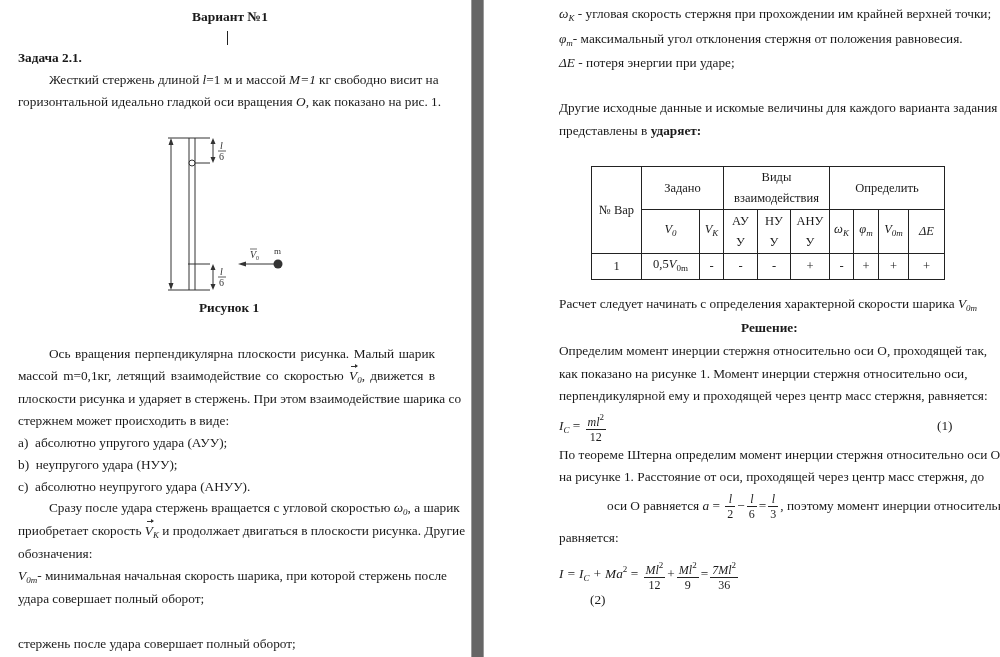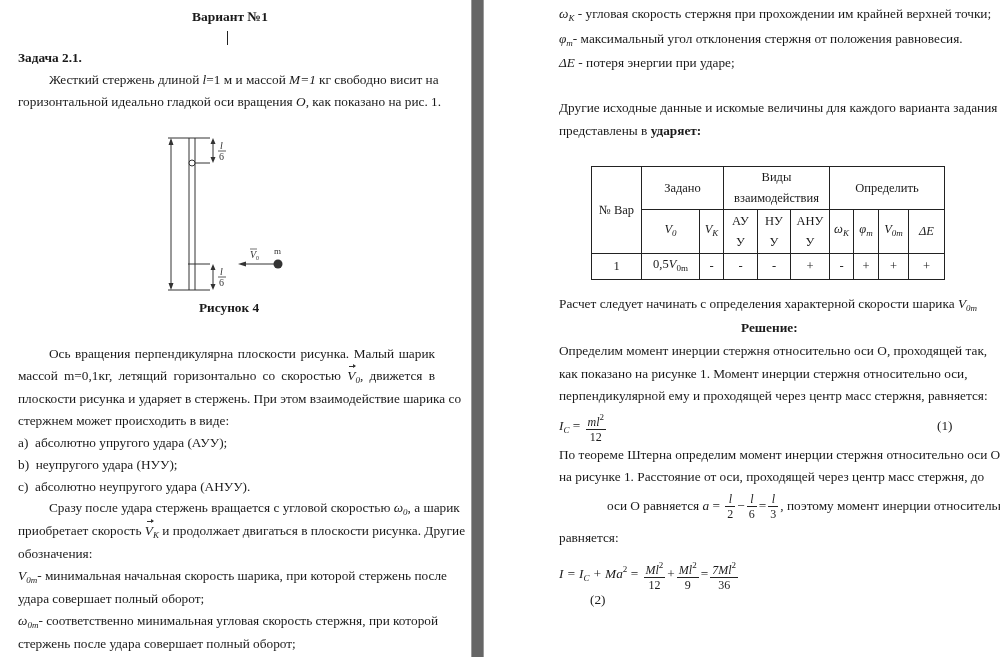--- a/index.html
+++ b/index.html
@@ -85,25 +85,25 @@
       <text x="70" y="150">l</text>
       <line x1="68" y1="152" x2="76" y2="152" stroke="#333" stroke-width="0.8"></line>
       <text x="69" y="161" font-style="normal">6</text>
       <text x="100" y="133">V</text>
       <text x="106" y="135" font-size="6" font-style="normal">0</text>
       <line x1="100" y1="124" x2="107" y2="124" stroke="#333" stroke-width="0.7"></line>
       <text x="124" y="129" font-size="9" font-style="normal">m</text>
     </g>
   </svg>
 
-  <div class="txt b" style="left:199px; top:300px;">Рисунок 4</div>
+  <div class="txt b" style="left:199px; top:300px;">Рисунок 1</div>
 
   <div class="just" style="left:49px; top:346px; width:386px;">Ось вращения перпендикулярна плоскости рисунка. Малый шарик</div>
   <div class="just" style="left:18px; top:368px; width:417px;">
-    <span>массой m=0,1кг, летящий горизонтально со скоростью </span><span class="vec">V</span><span class="sub">0</span><span>, движется в</span>
+    <span>массой m=0,1кг, летящий взаимодействие со скоростью </span><span class="vec">V</span><span class="sub">0</span><span>, движется в</span>
   </div>
   <div class="just" style="left:18px; top:391px; width:417px;">плоскости рисунка и ударяет в стержень. При этом взаимодействие шарика со</div>
   <div class="txt" style="left:18px; top:413px;">стержнем может происходить в виде:</div>
 
   <div class="txt" style="left:18px; top:435px;">
     <span>a)</span>&nbsp;&nbsp;<span>абсолютно упругого удара (АУУ);</span>
   </div>
   <div class="txt" style="left:18px; top:457px;">
     <span>b)</span>&nbsp;&nbsp;<span>неупругого удара (НУУ);</span>
   </div>
@@ -116,23 +116,20 @@
   </div>
   <div class="just" style="left:18px; top:523px; width:417px;">
     <span>приобретает скорость </span><span class="vec">V</span><span class="sub">K</span><span> и продолжает двигаться в плоскости рисунка. Другие</span>
   </div>
   <div class="txt" style="left:18px; top:546px;">обозначения:</div>
 
   <div class="just" style="left:18px; top:568px; width:417px;">
     <span class="i">V</span><span class="sub">0m</span><span>- минимальная начальная скорость шарика, при которой стержень после</span>
   </div>
   <div class="txt" style="left:18px; top:591px;">удара совершает полный оборот;</div>
-  <div class="just" style="left:18px; top:613px; width:417px;">
-    <span class="i">ω</span><span class="sub">0m</span><span>- соответственно минимальная угловая скорость стержня, при которой</span>
-  </div>
   <div class="txt" style="left:18px; top:636px;">стержень после удара совершает полный оборот;</div>
 </div>
 
 <div id="gutter"></div>
 
 <div class="page" id="page-right">
 
   <div class="txt" style="left:75px; top:6px;">
     <span class="i">ω</span><span class="sub">K</span><span> - угловая скорость стержня при прохождении им крайней верхней точки;</span>
   </div>

